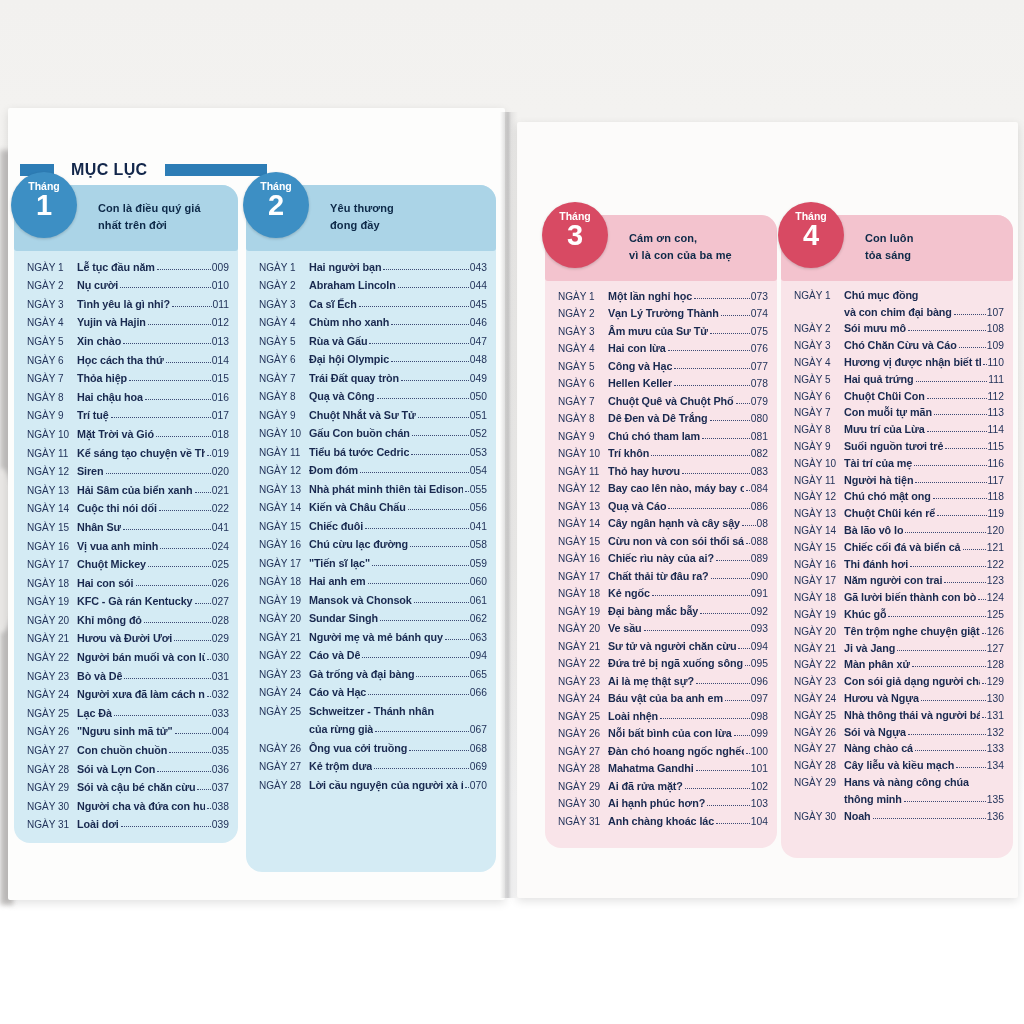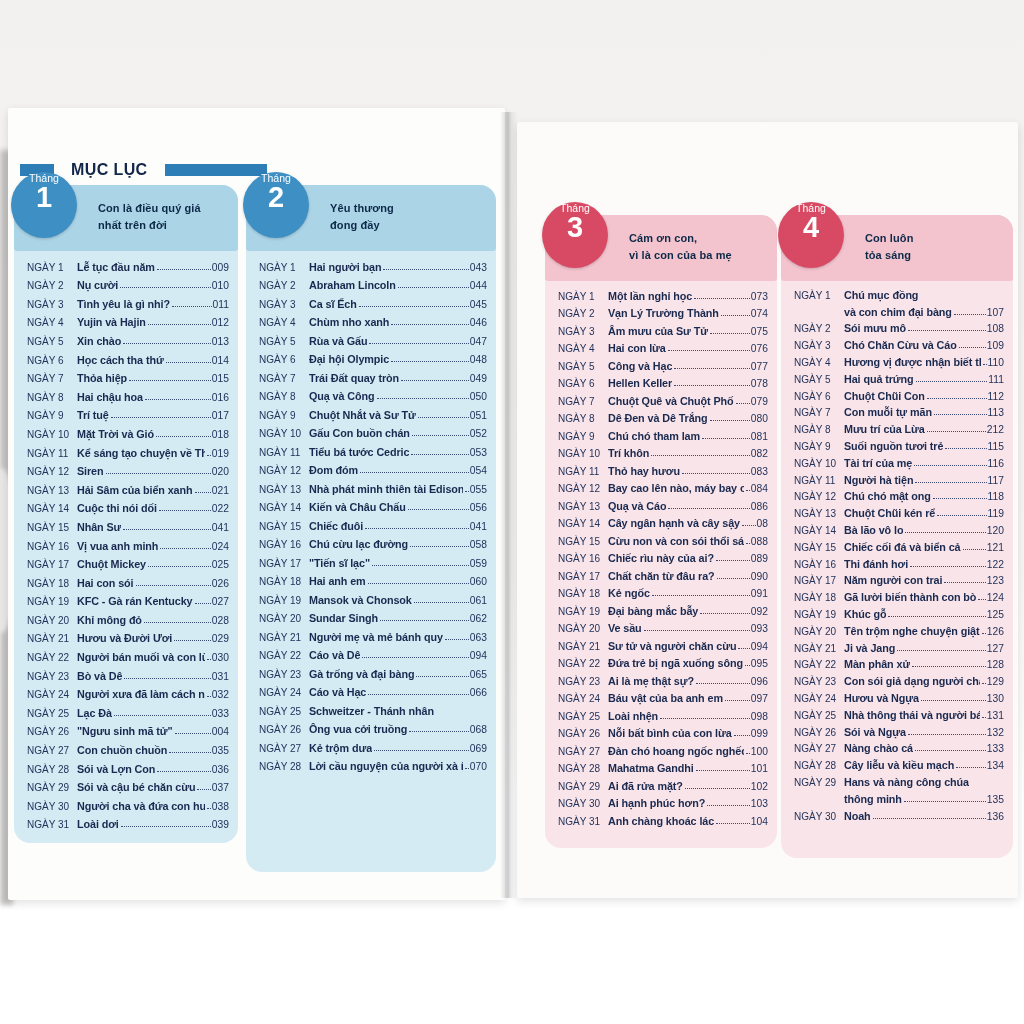--- a/index.html
+++ b/index.html
@@ -25,21 +25,21 @@
   .bar-l{width:34px;}
   .bar-r{width:102px;}
   .toc-title{font-size:16px;font-weight:bold;color:#12264a;letter-spacing:0.4px;}
 
   .col{position:absolute;border-radius:16px;background:var(--panel);}
   .band{position:absolute;left:0;right:0;top:0;height:66px;background:var(--band);
         border-radius:16px 16px 3px 3px;}
   .badge{position:absolute;left:-3px;top:-13px;width:66px;height:66px;border-radius:50%;
          background:var(--badge);color:#ffffff;text-align:center;
          box-shadow:0 1px 3px rgba(0,0,0,0.18);}
-  .badge-label{font-size:10.5px;font-weight:normal;margin-top:1px;line-height:11px;}
+  .badge-label{font-size:10.5px;font-weight:bold;margin-top:9px;line-height:11px;}
   .badge-num{font-size:29px;font-weight:bold;line-height:27px;}
   .band-title{position:absolute;left:84px;top:15px;font-size:11px;font-weight:bold;
               line-height:17px;color:#0d2948;letter-spacing:0.1px;}
 
   .list{position:absolute;left:13px;right:9px;top:70px;bottom:6px;overflow:hidden;}
   .line{display:flex;align-items:flex-end;height:var(--rh);}
   .day{flex:none;width:50px;font-size:10px;color:#22335a;padding-bottom:1px;}
   .ttl{flex:0 1 auto;max-width:calc(100% - 68px);overflow:hidden;font-size:10.8px;
        font-weight:bold;color:#19294f;white-space:nowrap;padding-bottom:1px;
        letter-spacing:-0.1px;}
@@ -531,20 +531,26 @@
             <span class="ttl">Cáo và Hạc</span>
             <span class="leader"></span>
             <span class="pg">066</span>
           </div>
         </div>
         <div class="row">
           <div class="line">
             <span class="day">NGÀY 25</span>
             <span class="ttl">Schweitzer - Thánh nhân</span>
           </div>
+          <div class="line cont">
+            <span class="day"></span>
+            <span class="ttl">của rừng già</span>
+            <span class="leader"></span>
+            <span class="pg">067</span>
+          </div>
         </div>
         <div class="row">
           <div class="line">
             <span class="day">NGÀY 26</span>
             <span class="ttl">Ông vua cởi truồng</span>
             <span class="leader"></span>
             <span class="pg">068</span>
           </div>
         </div>
         <div class="row">
@@ -700,21 +706,21 @@
           <div class="line">
             <span class="day">NGÀY 16</span>
             <span class="ttl">Chiếc rìu này của ai?</span>
             <span class="leader"></span>
             <span class="pg">089</span>
           </div>
         </div>
         <div class="row">
           <div class="line">
             <span class="day">NGÀY 17</span>
-            <span class="ttl">Chất chăn từ đâu ra?</span>
+            <span class="ttl">Chất thải từ đâu ra?</span>
             <span class="leader"></span>
             <span class="pg">090</span>
           </div>
         </div>
         <div class="row">
           <div class="line">
             <span class="day">NGÀY 18</span>
             <span class="ttl">Kẻ ngốc</span>
             <span class="leader"></span>
             <span class="pg">091</span>
@@ -895,21 +901,21 @@
             <span class="ttl">Con muỗi tự mãn</span>
             <span class="leader"></span>
             <span class="pg">113</span>
           </div>
         </div>
         <div class="row">
           <div class="line">
             <span class="day">NGÀY 8</span>
             <span class="ttl">Mưu trí của Lừa</span>
             <span class="leader"></span>
-            <span class="pg">212</span>
+            <span class="pg">114</span>
           </div>
         </div>
         <div class="row">
           <div class="line">
             <span class="day">NGÀY 9</span>
             <span class="ttl">Suối nguồn tươi trẻ</span>
             <span class="leader"></span>
             <span class="pg">115</span>
           </div>
         </div>

